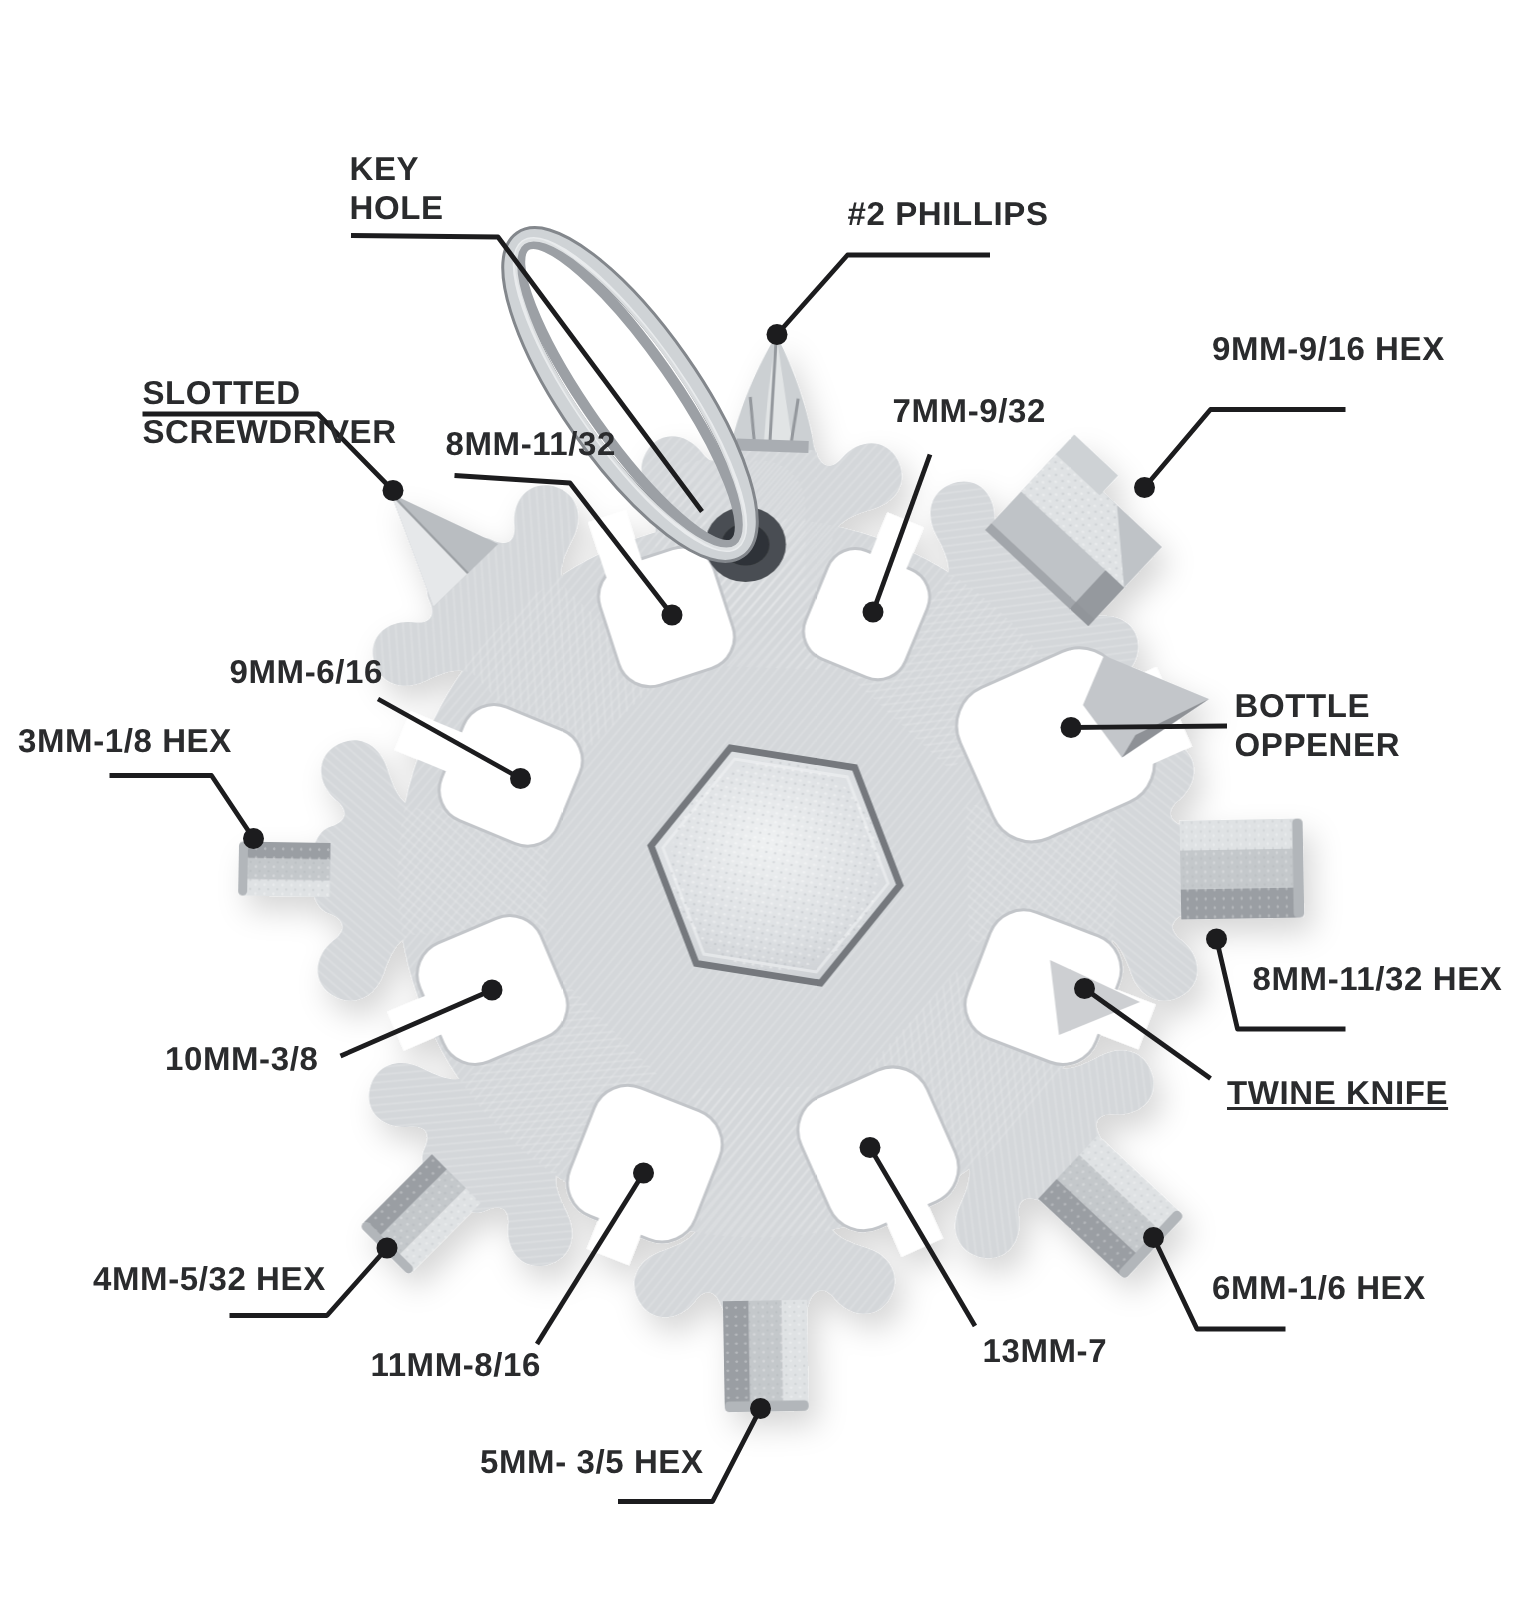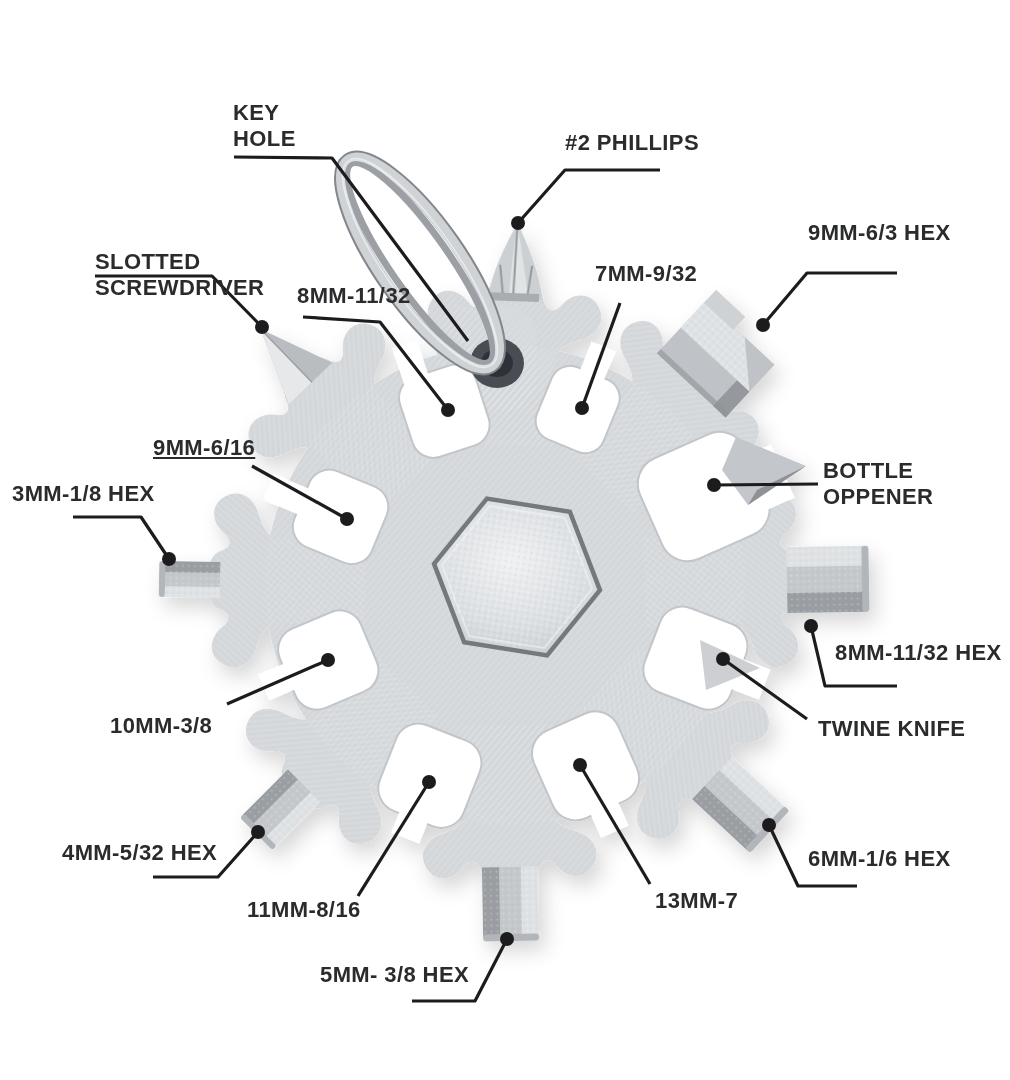--- a/index.html
+++ b/index.html
@@ -227,29 +227,29 @@
         <circle cx="769" cy="825" r="7"></circle>
       </g>
   </svg>
 
   <div id="labels">
       <div class="label" style="left: 233px; top: 100px;">KEY
 HOLE</div>
       <div class="label" style="left: 95px; top: 213px; margin-top: 36px;">SLOTTED
 SCREWDRIVER</div>
       <div class="label" style="left: 565px; top: 130px;">#2 PHILLIPS</div>
-      <div class="label" style="left: 808px; top: 220px;">9MM-6/3 HEX</div>
+      <div class="label" style="left: 808px; top: 220px;">9MM-9/16 HEX</div>
       <div class="label" style="left: 595px; top: 261px;">7MM-9/32</div>
       <div class="label" style="left: 297px; top: 283px; text-align: center;">8MM-11/32</div>
-      <div class="label" style="left: 153px; top: 435px; text-decoration: underline;">9MM-6/16</div>
+      <div class="label" style="left: 153px; top: 435px;">9MM-6/16</div>
       <div class="label" style="left: 12px; top: 481px;">3MM-1/8 HEX</div>
       <div class="label" style="left: 823px; top: 458px;">BOTTLE
 OPPENER</div>
       <div class="label" style="left: 835px; top: 640px; text-align: right;">8MM-11/32 HEX</div>
-      <div class="label" style="left: 818px; top: 716px;">TWINE KNIFE</div>
-      <div class="label" style="left: 110px; top: 693px; margin-top: 20px;">10MM-3/8</div>
+      <div class="label" style="left: 818px; top: 716px; text-decoration: underline;">TWINE KNIFE</div>
+      <div class="label" style="left: 110px; top: 693px;">10MM-3/8</div>
       <div class="label" style="left: 62px; top: 840px;">4MM-5/32 HEX</div>
       <div class="label" style="left: 247px; top: 897px;">11MM-8/16</div>
-      <div class="label" style="left: 320px; top: 962px;">5MM- 3/8 HEX</div>
+      <div class="label" style="left: 320px; top: 962px;">5MM- 3/5 HEX</div>
       <div class="label" style="left: 655px; top: 888px;">13MM-7</div>
       <div class="label" style="left: 808px; top: 846px;">6MM-1/6 HEX</div>
     </div>
 </div>
 
 </body></html>

